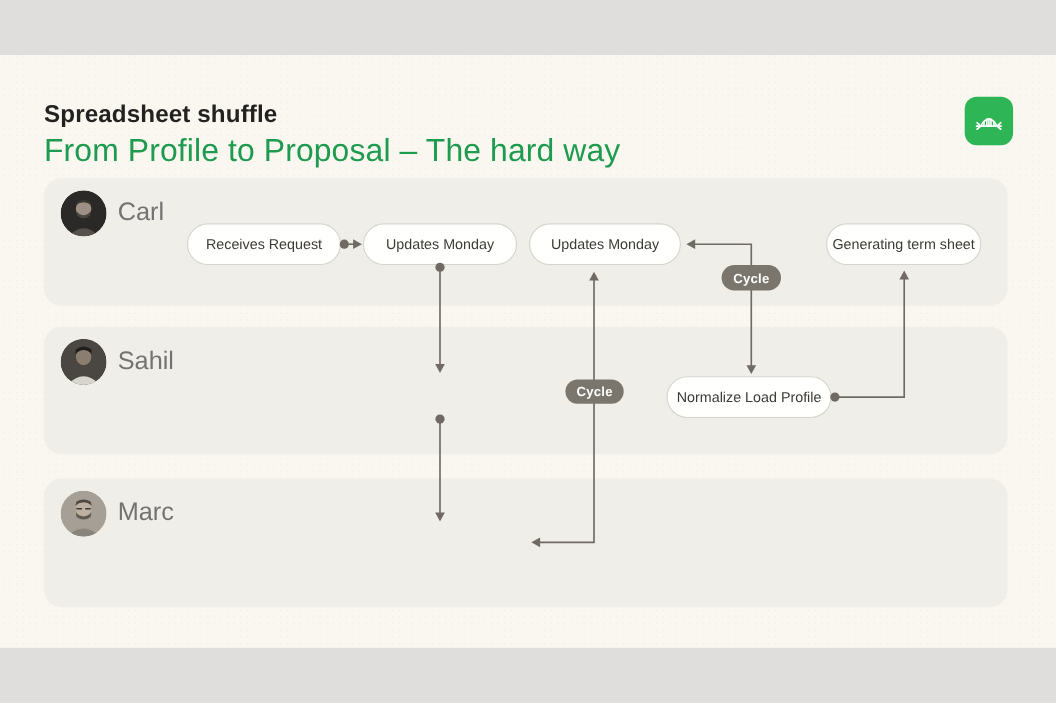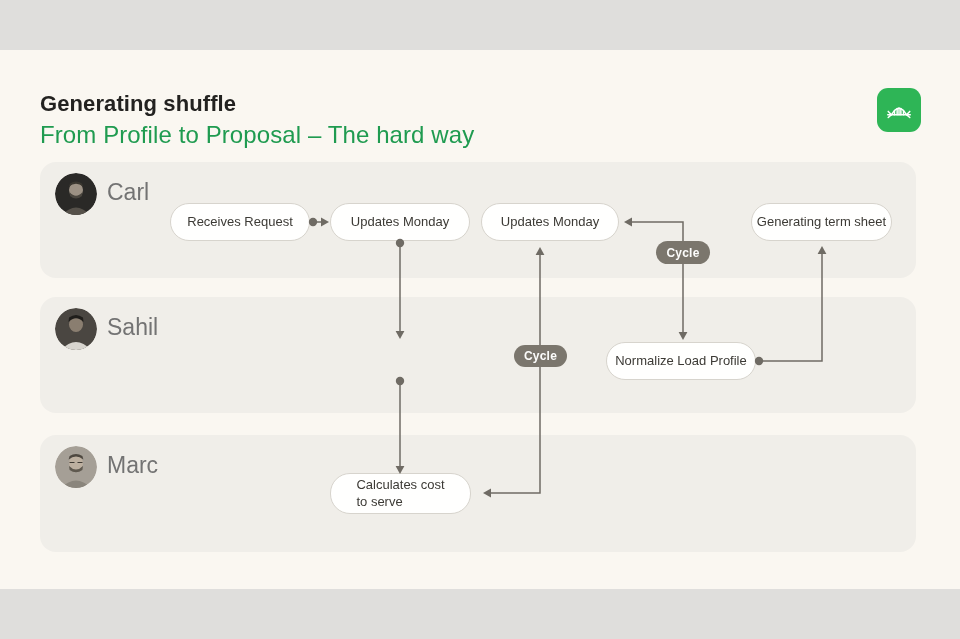--- a/index.html
+++ b/index.html
@@ -17,21 +17,21 @@
   .bar{position:absolute;left:0;width:960px;background:#dfdedc;}
   .bar.top{top:0;height:50px;}
   .bar.bottom{top:589px;height:50px;}
 
   .page-title{
     position:absolute;left:40px;top:91px;margin:0;
     font-size:22px;font-weight:700;color:#232220;letter-spacing:0.1px;
   }
   .page-subtitle{
     position:absolute;left:40px;top:121px;margin:0;
-    font-size:24px;font-weight:500;color:#1f9b50;letter-spacing:0.1px;
+    font-size:29px;font-weight:500;color:#1f9b50;letter-spacing:0.1px;
   }
   .logo{
     position:absolute;left:877px;top:88px;width:44px;height:44px;
     border-radius:11px;background:#2eb556;display:flex;align-items:center;justify-content:center;
   }
 
   .lane{
     position:absolute;left:40px;width:876px;background:#f0eee9;border-radius:16px;
   }
   .lane.carl{top:162px;height:116px;}
@@ -64,21 +64,21 @@
     font-size:12px;font-weight:600;z-index:5;letter-spacing:0.2px;
   }
   .b1{left:656px;top:241px;width:54px;height:23px;}
   .b2{left:514px;top:345px;width:53px;height:22px;}
 </style>
 </head>
 <body>
 
 <div class="canvas">
 
-  <h1 class="page-title">Generating shuffle</h1>
+  <h1 class="page-title">Spreadsheet shuffle</h1>
   <h2 class="page-subtitle">From Profile to Proposal – The hard way</h2>
 
   <div class="logo">
     <svg width="30" height="30" viewBox="0 0 32 32">
       <g stroke="#ffffff" stroke-width="1.6" fill="none" stroke-linecap="round">
         <path d="M4 21 H28"></path>
         <path d="M8 21 Q16 7 24 21"></path>
         <path d="M11.2 16.6 V21 M14 14.4 V21 M16 13.9 V21 M18 14.4 V21 M20.8 16.6 V21"></path>
         <path d="M8 21 L4.5 17.5 M8 21 L4.5 24 M24 21 L27.5 17.5 M24 21 L27.5 24"></path>
       </g>
@@ -143,22 +143,20 @@
       </svg>
     </span>
     <span class="lane-name">Sahil</span>
   </div>
 
   <div class="node n1">Receives Request</div>
   <div class="node n2">Updates Monday</div>
   <div class="node n3">Updates Monday</div>
   <div class="node n4">Generating term sheet</div>
   <div class="node n6">Normalize Load Profile</div>
-  <div class="node n7">Calculates cost
-to serve</div>
 
   <svg class="edges">
     <g stroke="#6f6b64" stroke-width="1.5" fill="none">
 
       <path d="M317 222 L322 222"></path>
 
       <path d="M400 247 L400 332"></path>
 
       <path d="M400 384 L400 467"></path>
 

